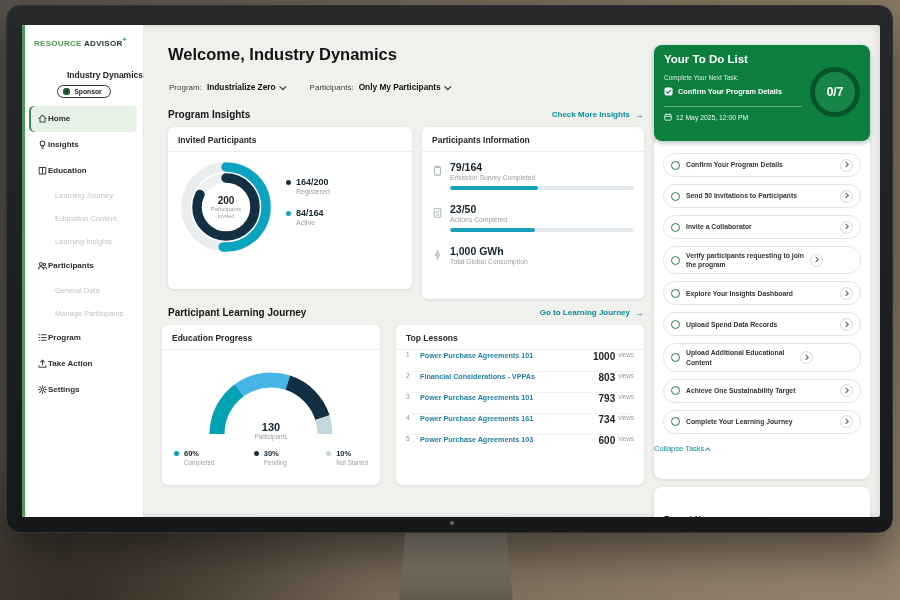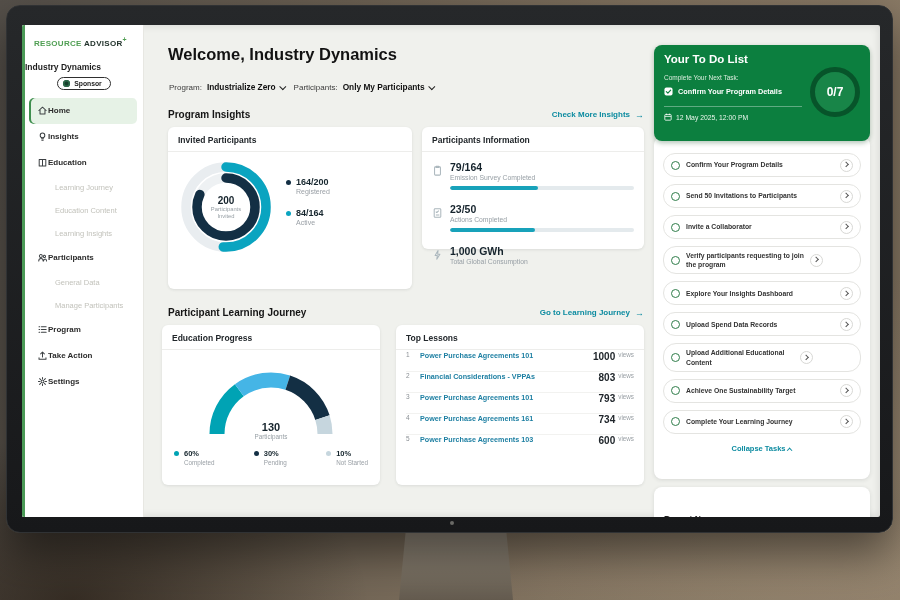--- a/index.html
+++ b/index.html
@@ -20,52 +20,52 @@
   .screen { position:absolute; left:15px; top:19px; width:858px; height:492px; background:#f0f1ed;
     overflow:hidden; border-radius:2px; box-shadow:inset 0 0 10px rgba(0,0,0,0.12); }
 
   
   .sidebar { position:absolute; left:0; top:0; bottom:0; width:122px; background:#ffffff;
     border-right:1px solid #e7e7e2; border-left:3px solid #4b9a57; }
   .brand { padding:11px 0 0 9px; font-size:8px; font-weight:700; letter-spacing:0.3px; white-space:nowrap; }
   .brand-primary { color:#4f9e52; }
   .brand-secondary { color:#22332c; }
   .brand-plus { color:#4f9e52; font-size:7px; vertical-align:super; }
-  .org { margin-top:14px; text-align:left; font-size:8.5px; font-weight:700; color:#1d1d1d; }
+  .org { margin-top:22px; text-align:right; font-size:8.5px; font-weight:700; color:#1d1d1d; }
   .sponsor-badge { width:max-content; margin:5px auto 8px; display:flex; align-items:center; gap:4px;
     border:1px solid #2f2f2f; border-radius:9px; padding:2px 8px 2px 5px; font-size:6.8px; font-weight:700; color:#222; }
   .sponsor-icon { width:7px; height:7px; border-radius:50%; background:#173f2d; box-shadow:inset 0 0 0 1.5px #2e6b4b; }
   .nav { margin-top:4px; }
   .nav-item { display:flex; align-items:center; height:26px; margin:0 6px 0 4px; padding-left:8px;
     font-size:8px; font-weight:700; color:#2c2c2c; cursor:pointer; }
   .nav-item.active { background:#e6f2e6; border-radius:5px; box-shadow:inset 2px 0 0 #3f8f4f; }
   .nav-sub { display:flex; align-items:center; height:23px; margin:0 6px 0 4px; padding-left:26px;
     font-size:7.5px; color:#c2c2bb; cursor:pointer; }
   .icn { width:11px; height:11px; flex:0 0 11px; display:flex; }
   .icn svg { width:11px; height:11px; }
   .icn path, .icn circle, .icn rect { fill:none; stroke:#3c4043; stroke-width:1.1; stroke-linecap:round; stroke-linejoin:round; }
 
   
   .welcome { position:absolute; left:146px; top:20px; font-size:16.5px; font-weight:700; color:#121212; }
-  .filters { position:absolute; left:147px; top:57px; display:flex; gap:8px; align-items:center; }
+  .filters { position:absolute; left:147px; top:57px; display:flex; gap:24px; align-items:center; }
   .filter { display:flex; align-items:center; gap:5px; font-size:8px; color:#3c3c3c; }
   .f-value { display:flex; align-items:center; gap:5px; font-size:8.3px; font-weight:700; color:#101010;
     background:none; border:none; cursor:pointer; font-family:inherit; }
   .chev { display:inline-block; width:5px; height:5px; border-left:1.4px solid #222; border-bottom:1.4px solid #222; }
   .chev-down { transform:rotate(-45deg) translateY(-1px); }
   .sec-row { position:absolute; left:146px; width:476px; display:flex; justify-content:space-between; align-items:center; }
   .sec1 { top:84px; } .sec2 { top:282px; }
   .sec-title { font-size:10px; font-weight:700; color:#151515; }
   .tlink { display:flex; align-items:center; gap:5px; font-size:8px; font-weight:700; color:#0c8ba0; cursor:pointer; }
   .arrow { font-size:9px; color:#0c8ba0; }
 
   .card { position:absolute; background:#fff; border-radius:6px; box-shadow:0 1px 3px rgba(30,40,40,0.1); }
   .card-title { font-size:8.5px; font-weight:700; color:#22272b; padding:8px 10px 6px; border-bottom:1px solid #ededeb; }
   .card-invited { left:146px; top:102px; width:244px; height:162px; }
-  .card-info { left:400px; top:102px; width:222px; height:122px; }
+  .card-info { left:400px; top:102px; width:222px; height:172px; }
   .card-edu { left:140px; top:300px; width:218px; height:160px; }
   .card-lessons { left:374px; top:300px; width:248px; height:160px; }
 
   .c1-body { position:absolute; top:30px; left:8px; right:8px; display:flex; }
   .donut-wrap { position:relative; width:100px; height:100px; }
   .donut-center { position:absolute; inset:0; display:flex; flex-direction:column; align-items:center; justify-content:center; }
   .donut-val { font-size:10px; font-weight:700; color:#15232c; }
   .donut-lbl { width:42px; text-align:center; font-size:5.8px; line-height:1.2; color:#98a0a6; }
   .c1-legend { margin-left:10px; padding-top:20px; }
   .leg-entry { margin-bottom:13px; }
@@ -117,21 +117,21 @@
   .check-icn svg, .cal-icn svg { display:block; }
 
   .task-item { display:flex; align-items:center; gap:6px; margin:0 9px 7px; border:1px solid #e4e4e1;
     border-radius:13px; padding:4px 7px; min-height:24px; cursor:pointer; background:#fff; }
   .task-radio { width:9px; height:9px; flex:0 0 9px; border:1.3px solid #2f7d4a; border-radius:50%; cursor:pointer; }
   .task-label { flex:1; font-size:6.8px; font-weight:700; color:#333; line-height:1.35; }
   .task-chev { width:13px; height:13px; flex:0 0 13px; border:1px solid #d8d8d5; border-radius:50%;
     display:flex; align-items:center; justify-content:center; cursor:pointer; }
   .task-chev .chev-r { display:inline-block; width:3.5px; height:3.5px; border-top:1.2px solid #555; border-right:1.2px solid #555;
     transform:rotate(45deg) translateX(-1px); }
-  .collapse-link { margin-top:10px; text-align:center; font-size:7.5px; font-weight:700; color:#0c8ba0; cursor:pointer; }
+  .collapse-link { margin-top:10px; text-align:left; font-size:7.5px; font-weight:400; color:#0c8ba0; cursor:pointer; }
   .chev-up { display:inline-block; width:4px; height:4px; border-left:1.3px solid #0c8ba0; border-top:1.3px solid #0c8ba0;
     transform:rotate(45deg) translateY(2px); margin-left:3px; }
   .news-bar { position:absolute; left:632px; top:462px; width:216px; height:34px; background:#fff;
     border-radius:8px 8px 0 0; box-shadow:0 1px 4px rgba(30,40,40,0.12); padding:27px 10px; }
   .news-title { font-size:8.5px; font-weight:700; color:#1e1e1e; }
 </style>
 </head>
 <body>
 
 <div class="stage">

